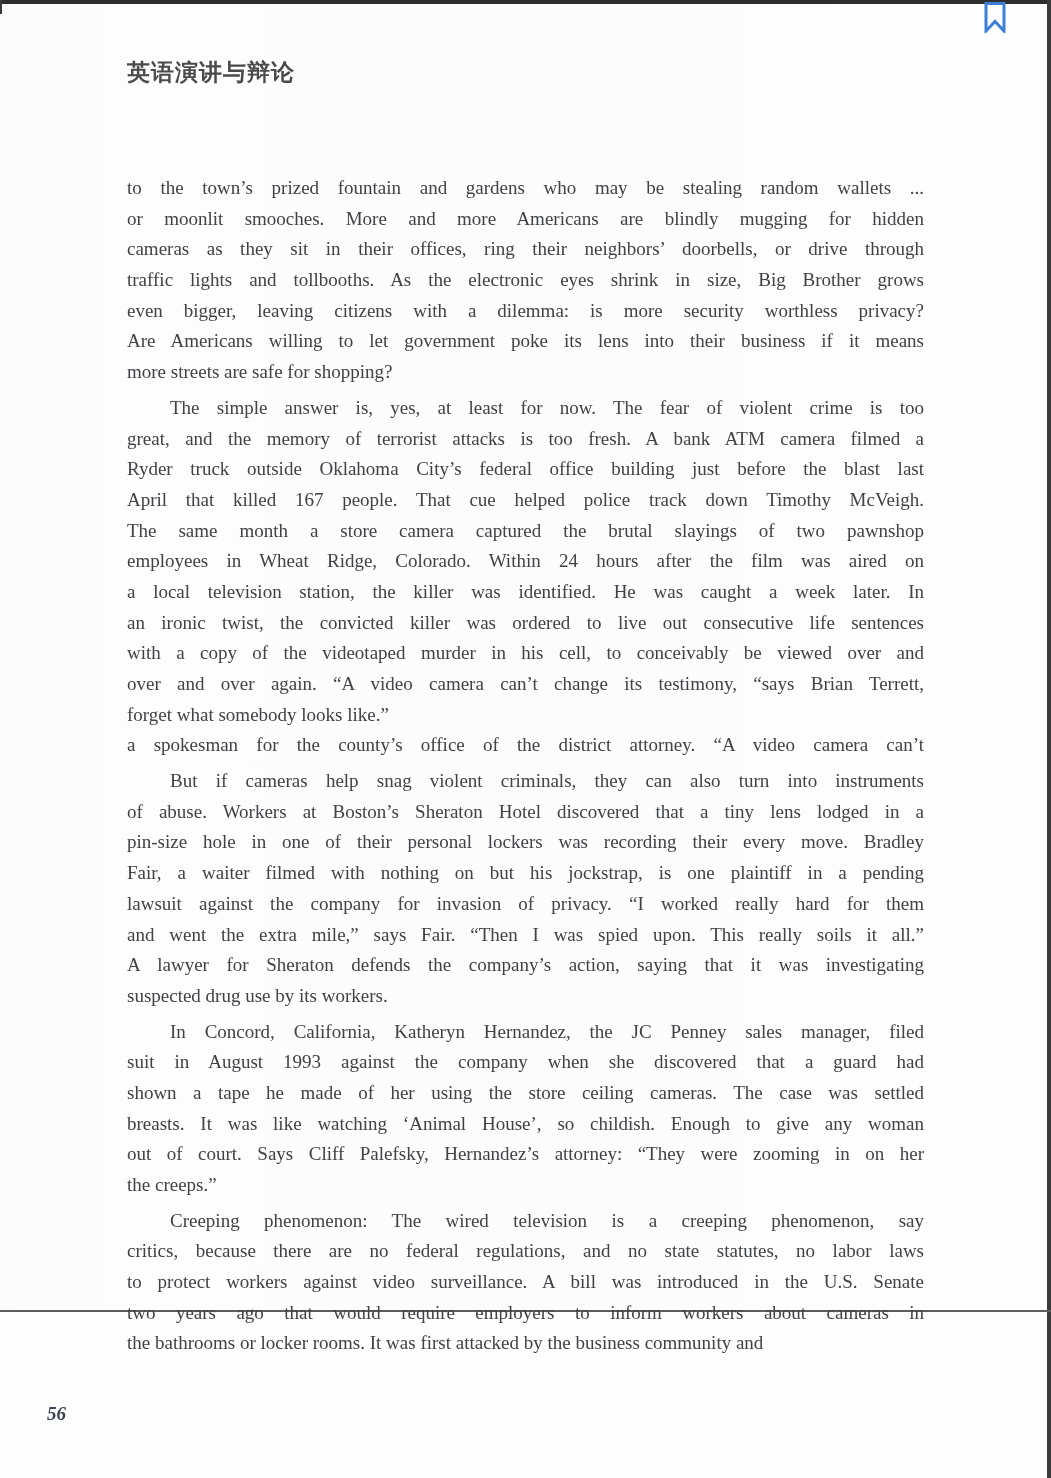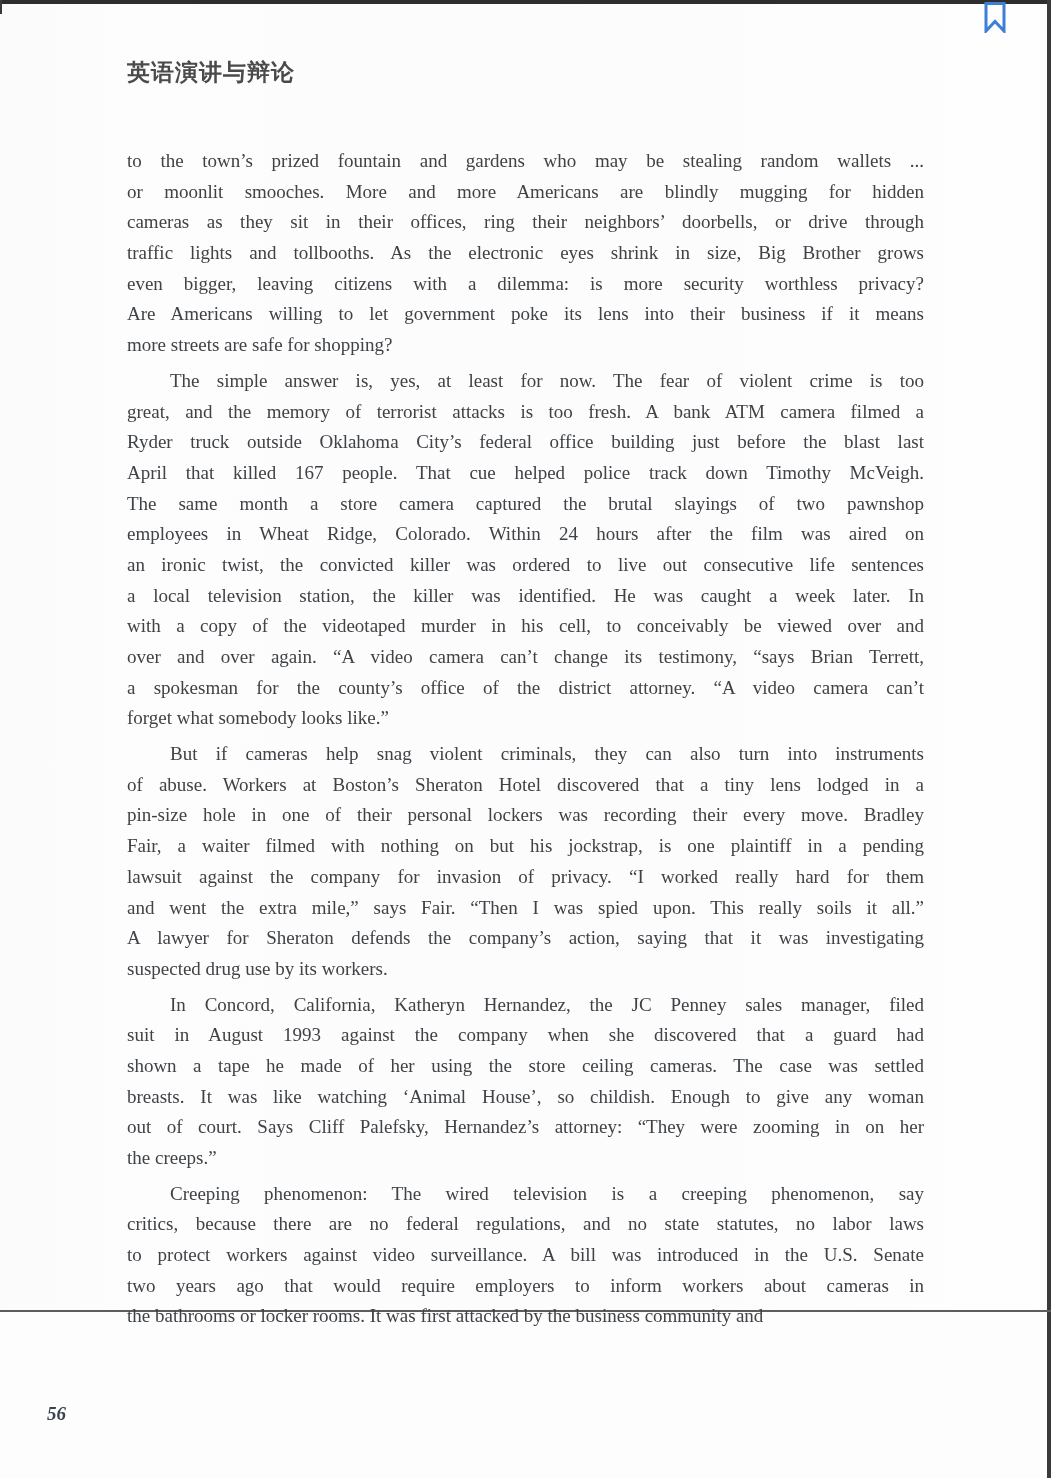--- a/index.html
+++ b/index.html
@@ -48,21 +48,21 @@
     position: absolute;
     left: 127px; top: 57px;
     font-family: "Liberation Sans", "DejaVu Sans", sans-serif;
     font-weight: bold;
     font-size: 23px;
     letter-spacing: 1px;
     color: #4a4a4a;
   }
   .article {
     position: absolute;
-    left: 127px; top: 146px;
+    left: 127px; top: 173px;
     width: 797px;
     font-size: 19px;
     color: #3f4246;
   }
   .para { margin: 0 0 5px 0; }
   .para:last-child { margin-bottom: 0; }
   .line {
     height: 30.7px;
     line-height: 30.7px;
     text-align: justify;
@@ -108,26 +108,26 @@
         <div class="line">Are Americans willing to let government poke its lens into their business if it means</div>
         <div class="line last">more streets are safe for shopping?</div>
       </div>
       <div class="para">
         <div class="line indent">The simple answer is, yes, at least for now. The fear of violent crime is too</div>
         <div class="line">great, and the memory of terrorist attacks is too fresh. A bank ATM camera filmed a</div>
         <div class="line">Ryder truck outside Oklahoma City’s federal office building just before the blast last</div>
         <div class="line">April that killed 167 people. That cue helped police track down Timothy McVeigh.</div>
         <div class="line">The same month a store camera captured the brutal slayings of two pawnshop</div>
         <div class="line">employees in Wheat Ridge, Colorado. Within 24 hours after the film was aired on</div>
+        <div class="line">a local television station, the killer was identified. He was caught a week later. In</div>
         <div class="line">an ironic twist, the convicted killer was ordered to live out consecutive life sentences</div>
-        <div class="line">a local television station, the killer was identified. He was caught a week later. In</div>
         <div class="line">with a copy of the videotaped murder in his cell, to conceivably be viewed over and</div>
         <div class="line">over and over again. “A video camera can’t change its testimony, “says Brian Terrett,</div>
+        <div class="line last">forget what somebody looks like.”</div>
         <div class="line">a spokesman for the county’s office of the district attorney. “A video camera can’t</div>
-        <div class="line last">forget what somebody looks like.”</div>
       </div>
       <div class="para">
         <div class="line indent">But if cameras help snag violent criminals, they can also turn into instruments</div>
         <div class="line">of abuse. Workers at Boston’s Sheraton Hotel discovered that a tiny lens lodged in a</div>
         <div class="line">pin-size hole in one of their personal lockers was recording their every move. Bradley</div>
         <div class="line">Fair, a waiter filmed with nothing on but his jockstrap, is one plaintiff in a pending</div>
         <div class="line">lawsuit against the company for invasion of privacy. “I worked really hard for them</div>
         <div class="line">and went the extra mile,” says Fair. “Then I was spied upon. This really soils it all.”</div>
         <div class="line">A lawyer for Sheraton defends the company’s action, saying that it was investigating</div>
         <div class="line last">suspected drug use by its workers.</div>

